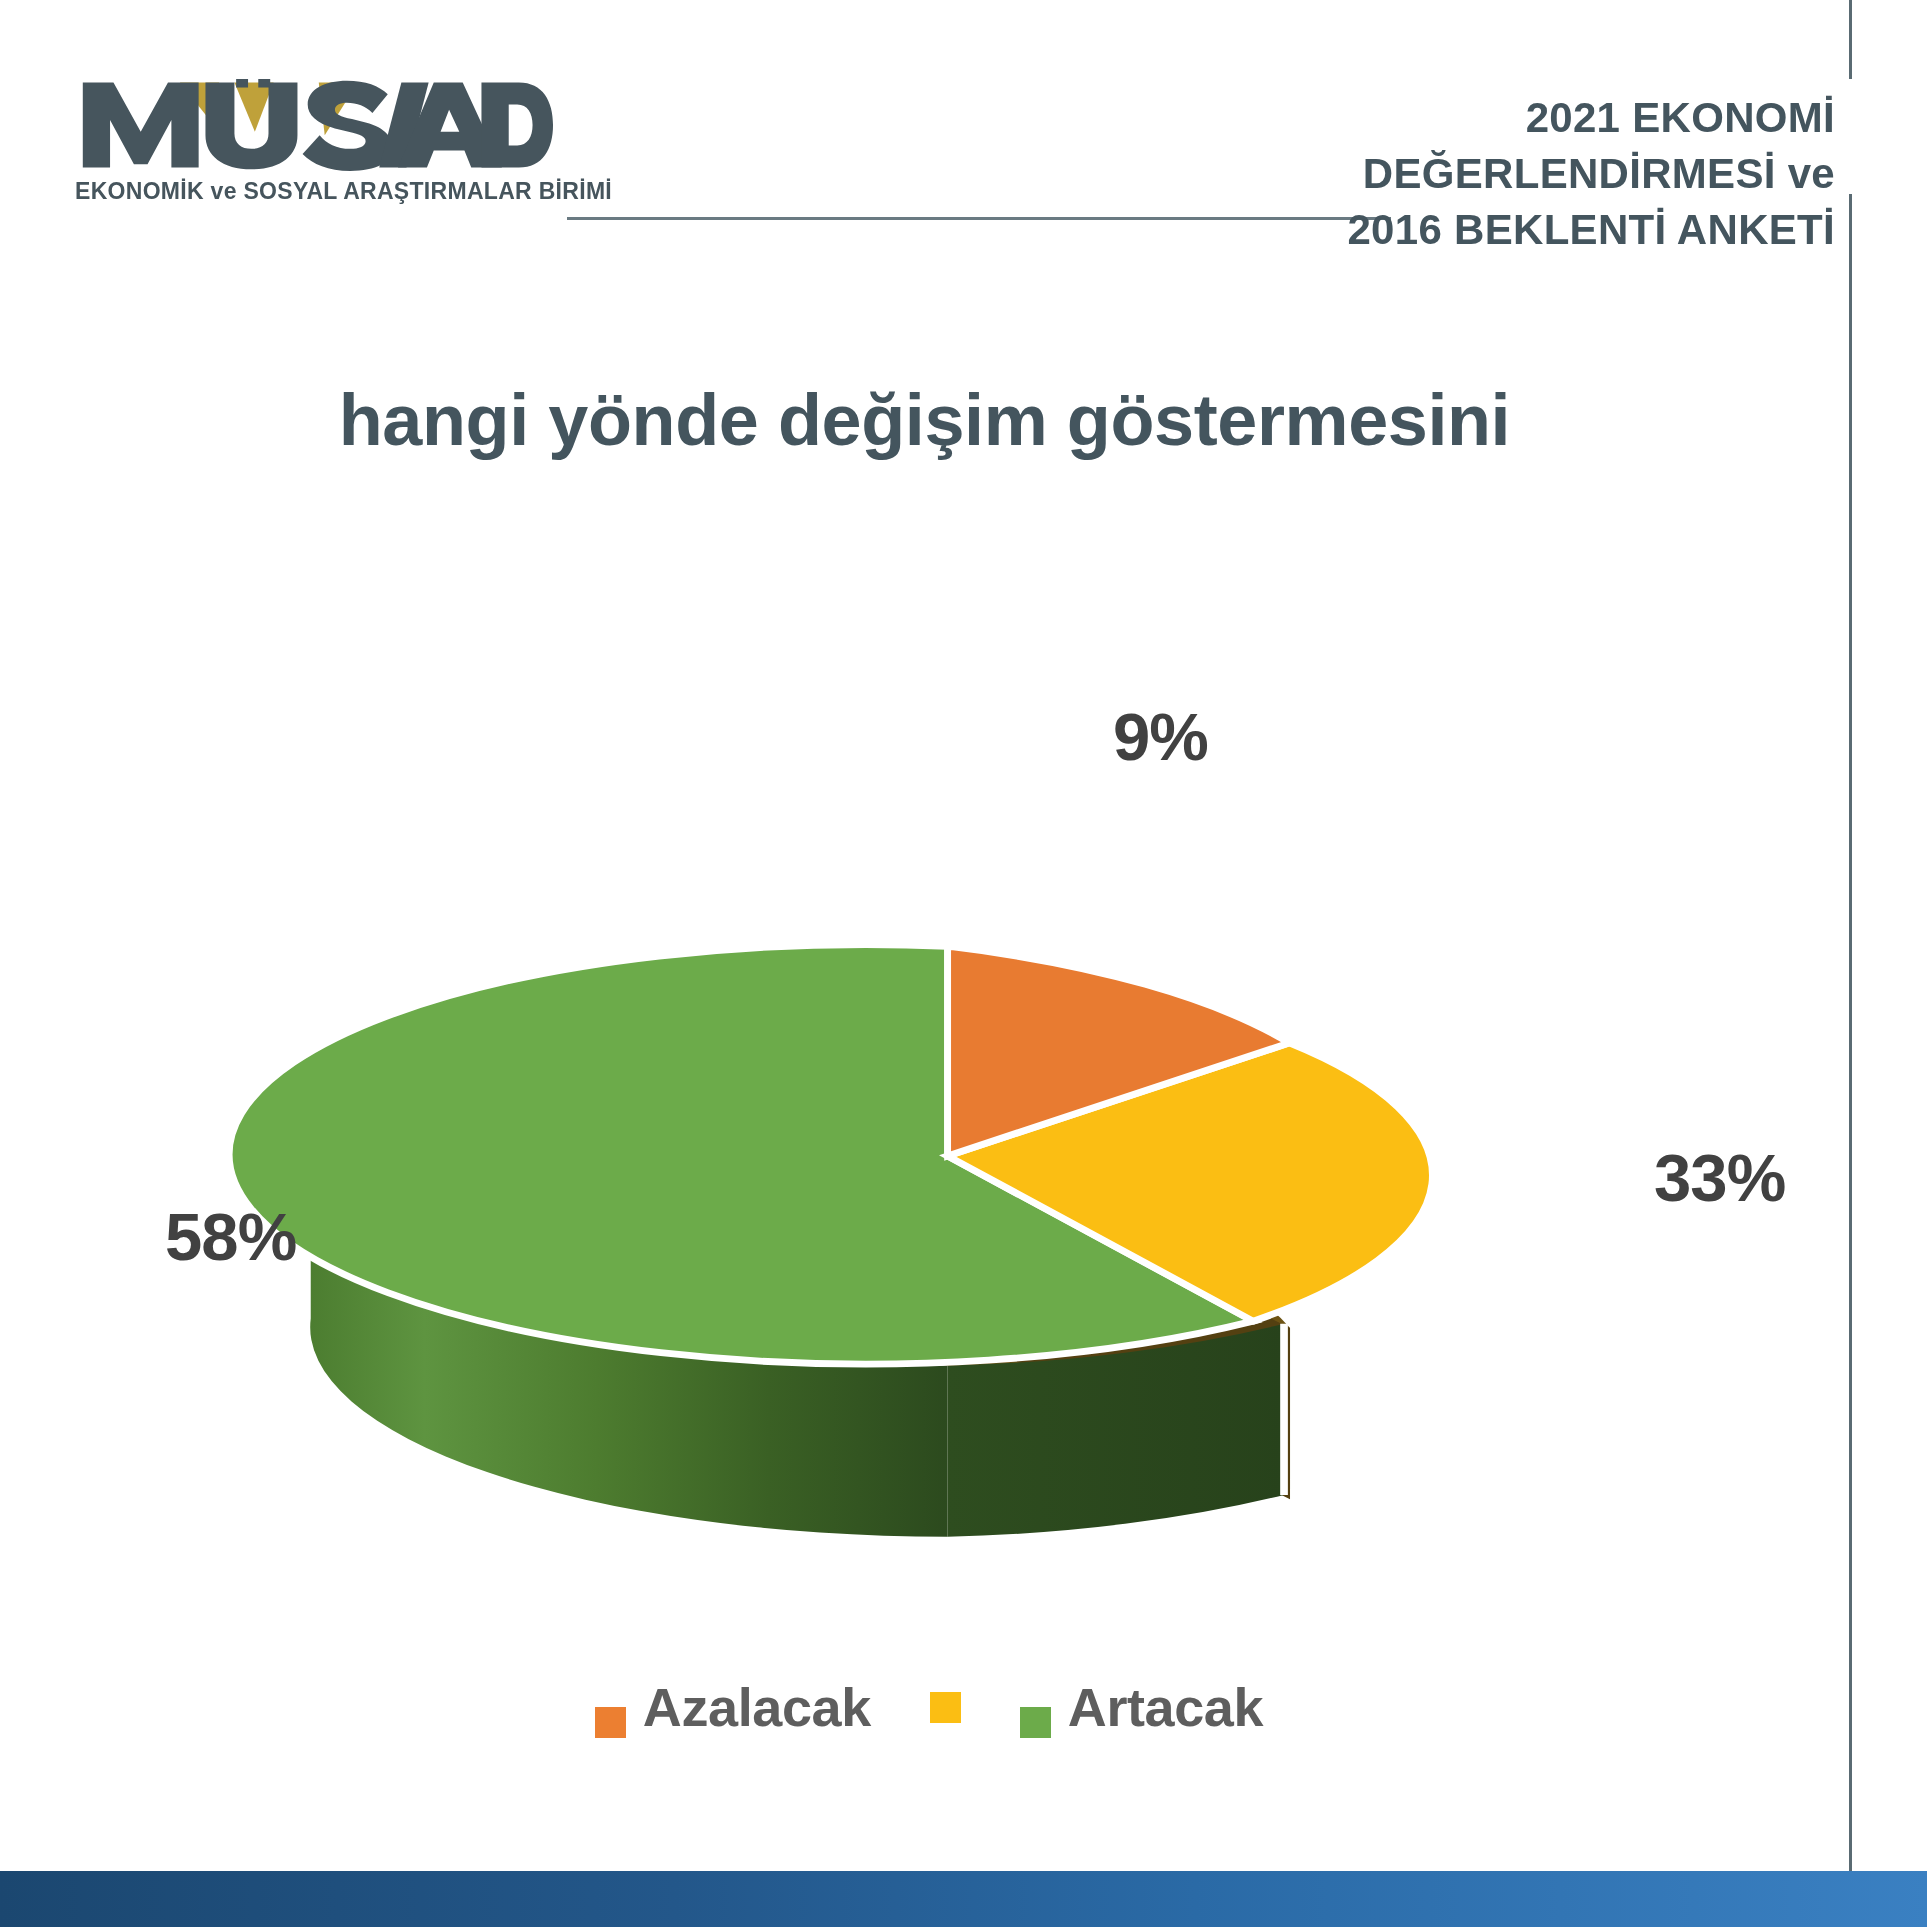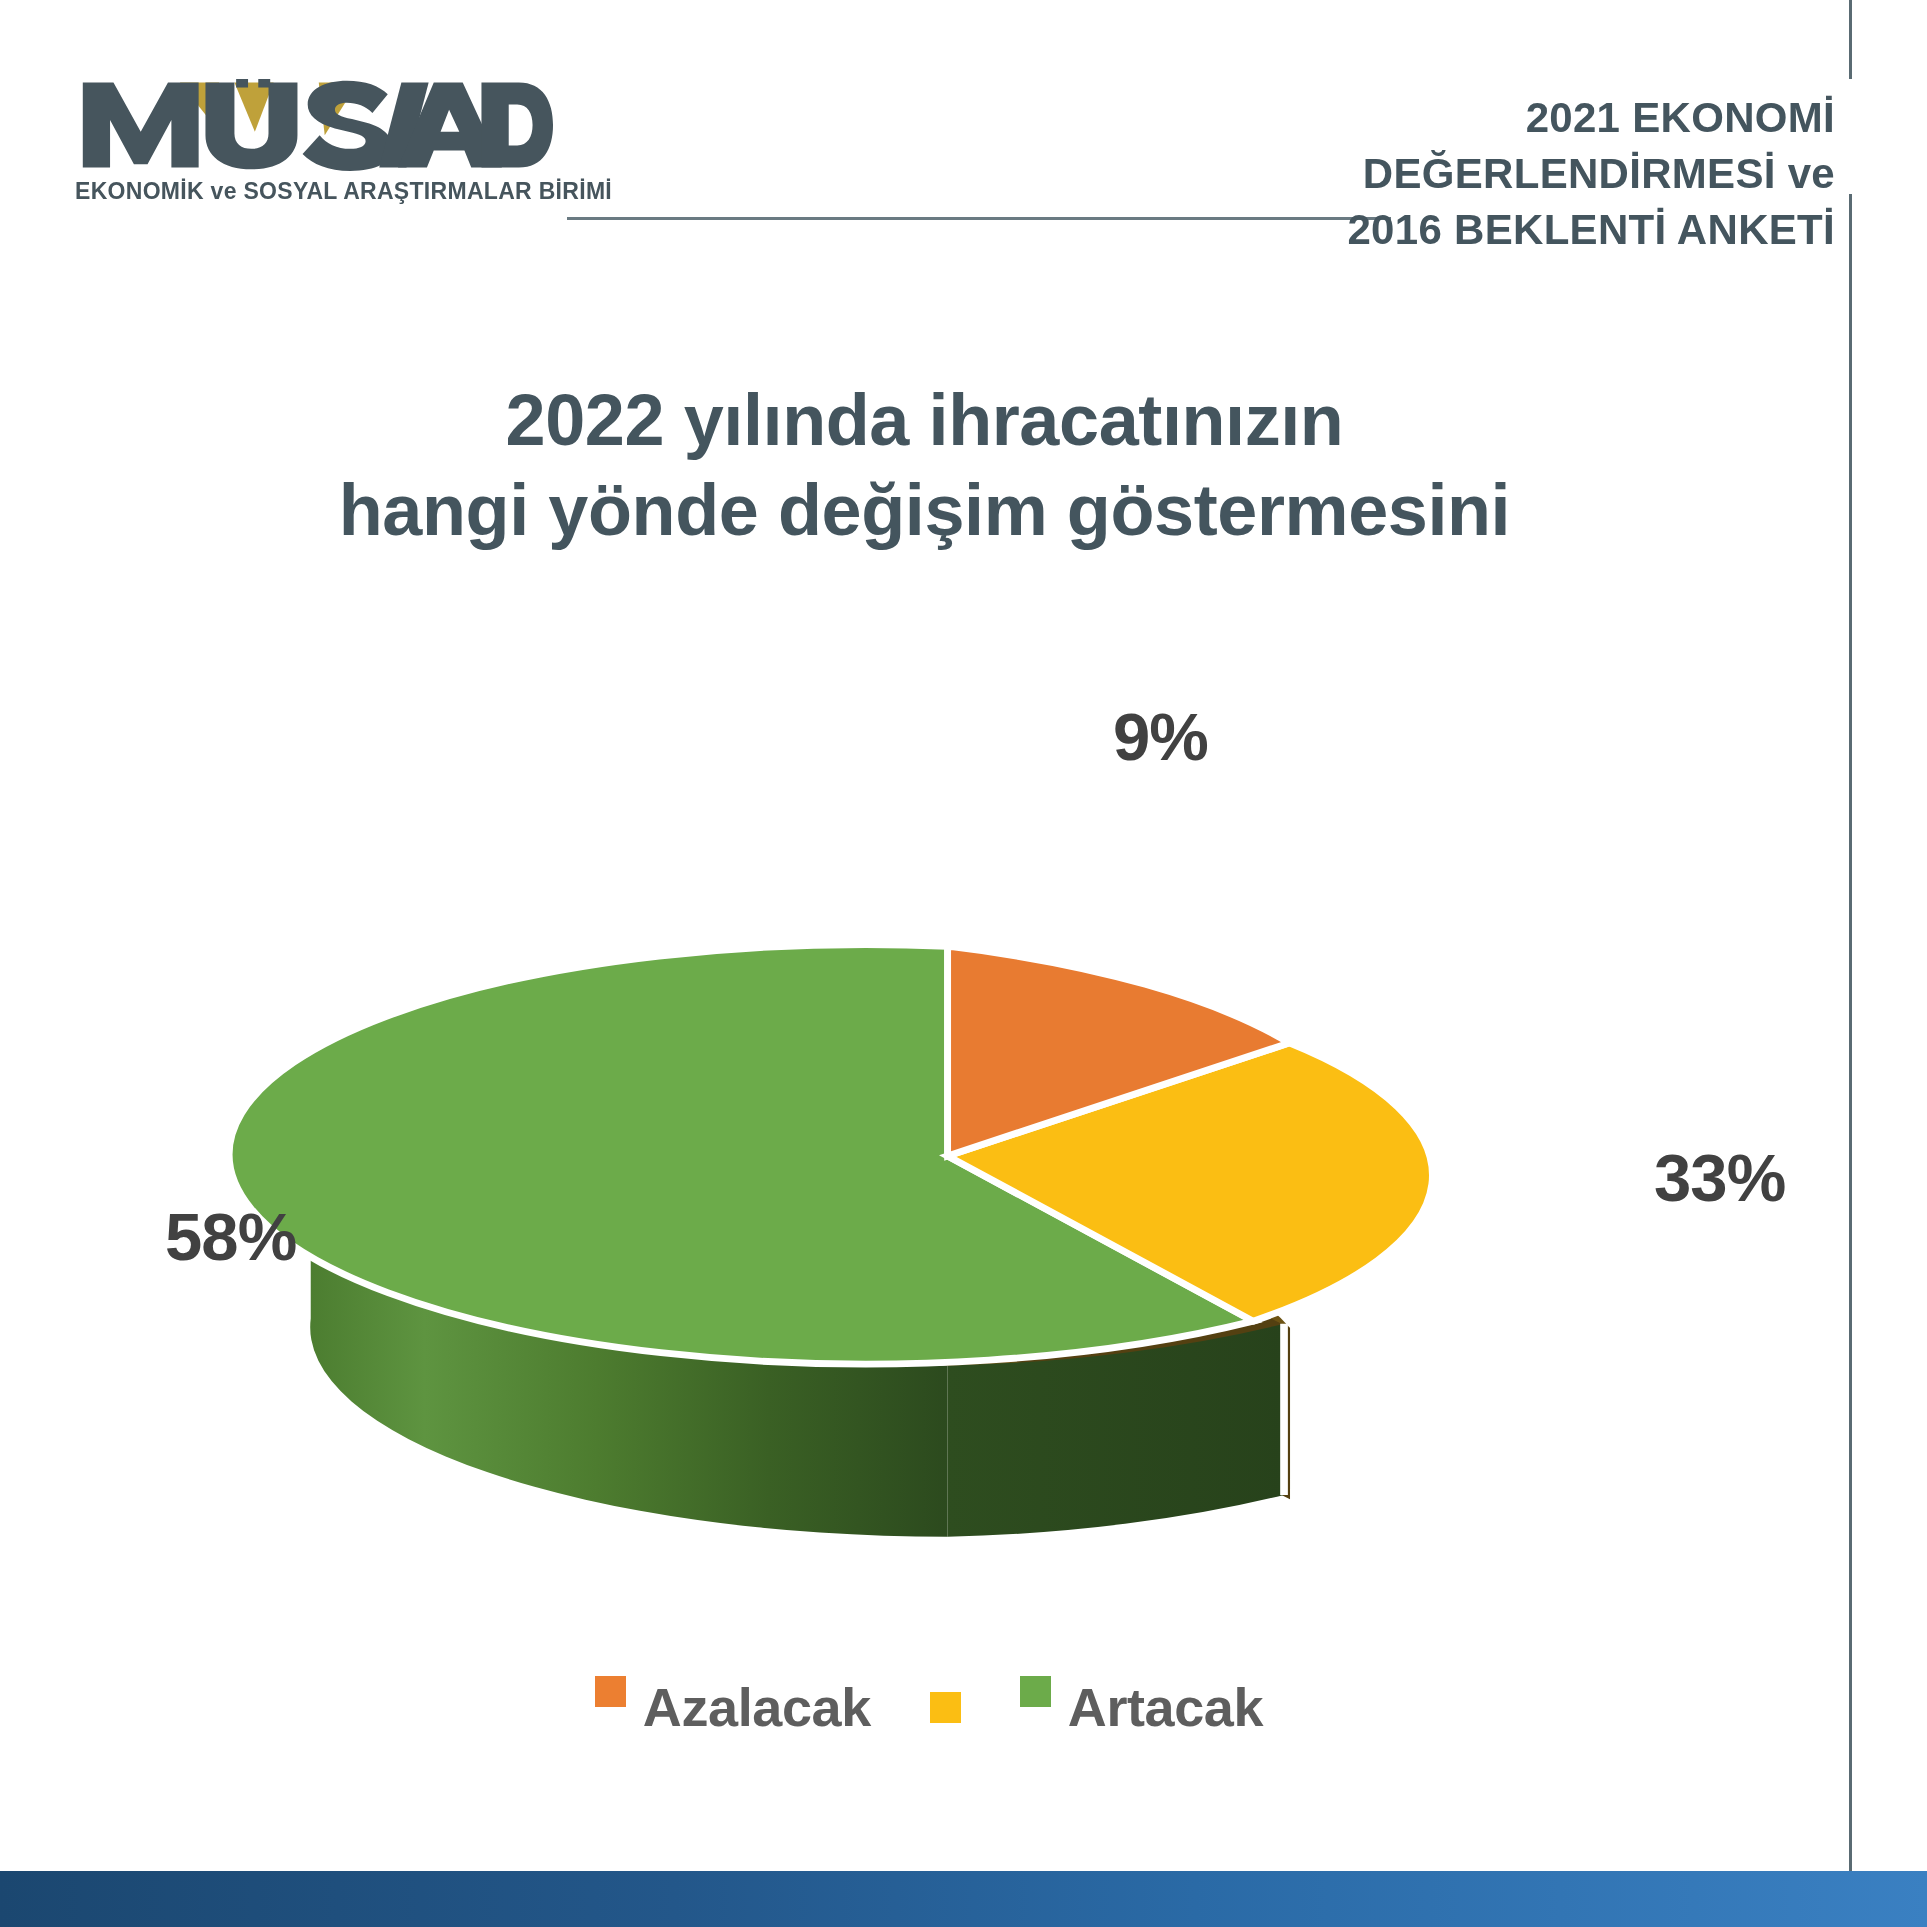--- a/index.html
+++ b/index.html
@@ -111,21 +111,21 @@
   .legend {
     position: absolute;
     top: 1676px;
     left: 0;
     width: 1849px;
     display: flex;
     justify-content: center;
     align-items: center;
     gap: 50px;
   }
-  .legend-item { display: flex; align-items: flex-start; gap: 17px; padding-left: 9px; }
+  .legend-item { display: flex; align-items: flex-end; gap: 17px; padding-left: 9px; }
   .legend-swatch { width: 31px; height: 31px; display: block; }
   .legend-label {
     font-size: 54px;
     font-weight: bold;
     color: #5e5e5e;
     letter-spacing: -0.4px;
     white-space: nowrap;
   }
 
   
@@ -183,21 +183,20 @@
   <div class="header-title">
     <div>2021 EKONOMİ</div>
     <div>DEĞERLENDİRMESİ ve</div>
     <div>2016 BEKLENTİ ANKETİ</div>
   </div>
 
   <div class="edge-rule bottom"></div>
 </div>
 
 <div class="question">
-  <div>2022 yılında ihracatınızın</div>
   <div>hangi yönde değişim göstermesini</div>
 </div>
 
 <div class="chart-area">
 
   <svg class="pie-svg" width="1849" height="925" viewBox="0 0 2160 1080" xmlns="http://www.w3.org/2000/svg">
     <defs>
       <linearGradient id="gGreenSide" x1="0" y1="0" x2="1" y2="0">
         <linearGradient></linearGradient>
         <stop offset="0%" stop-color="#4c7d30"></stop>

